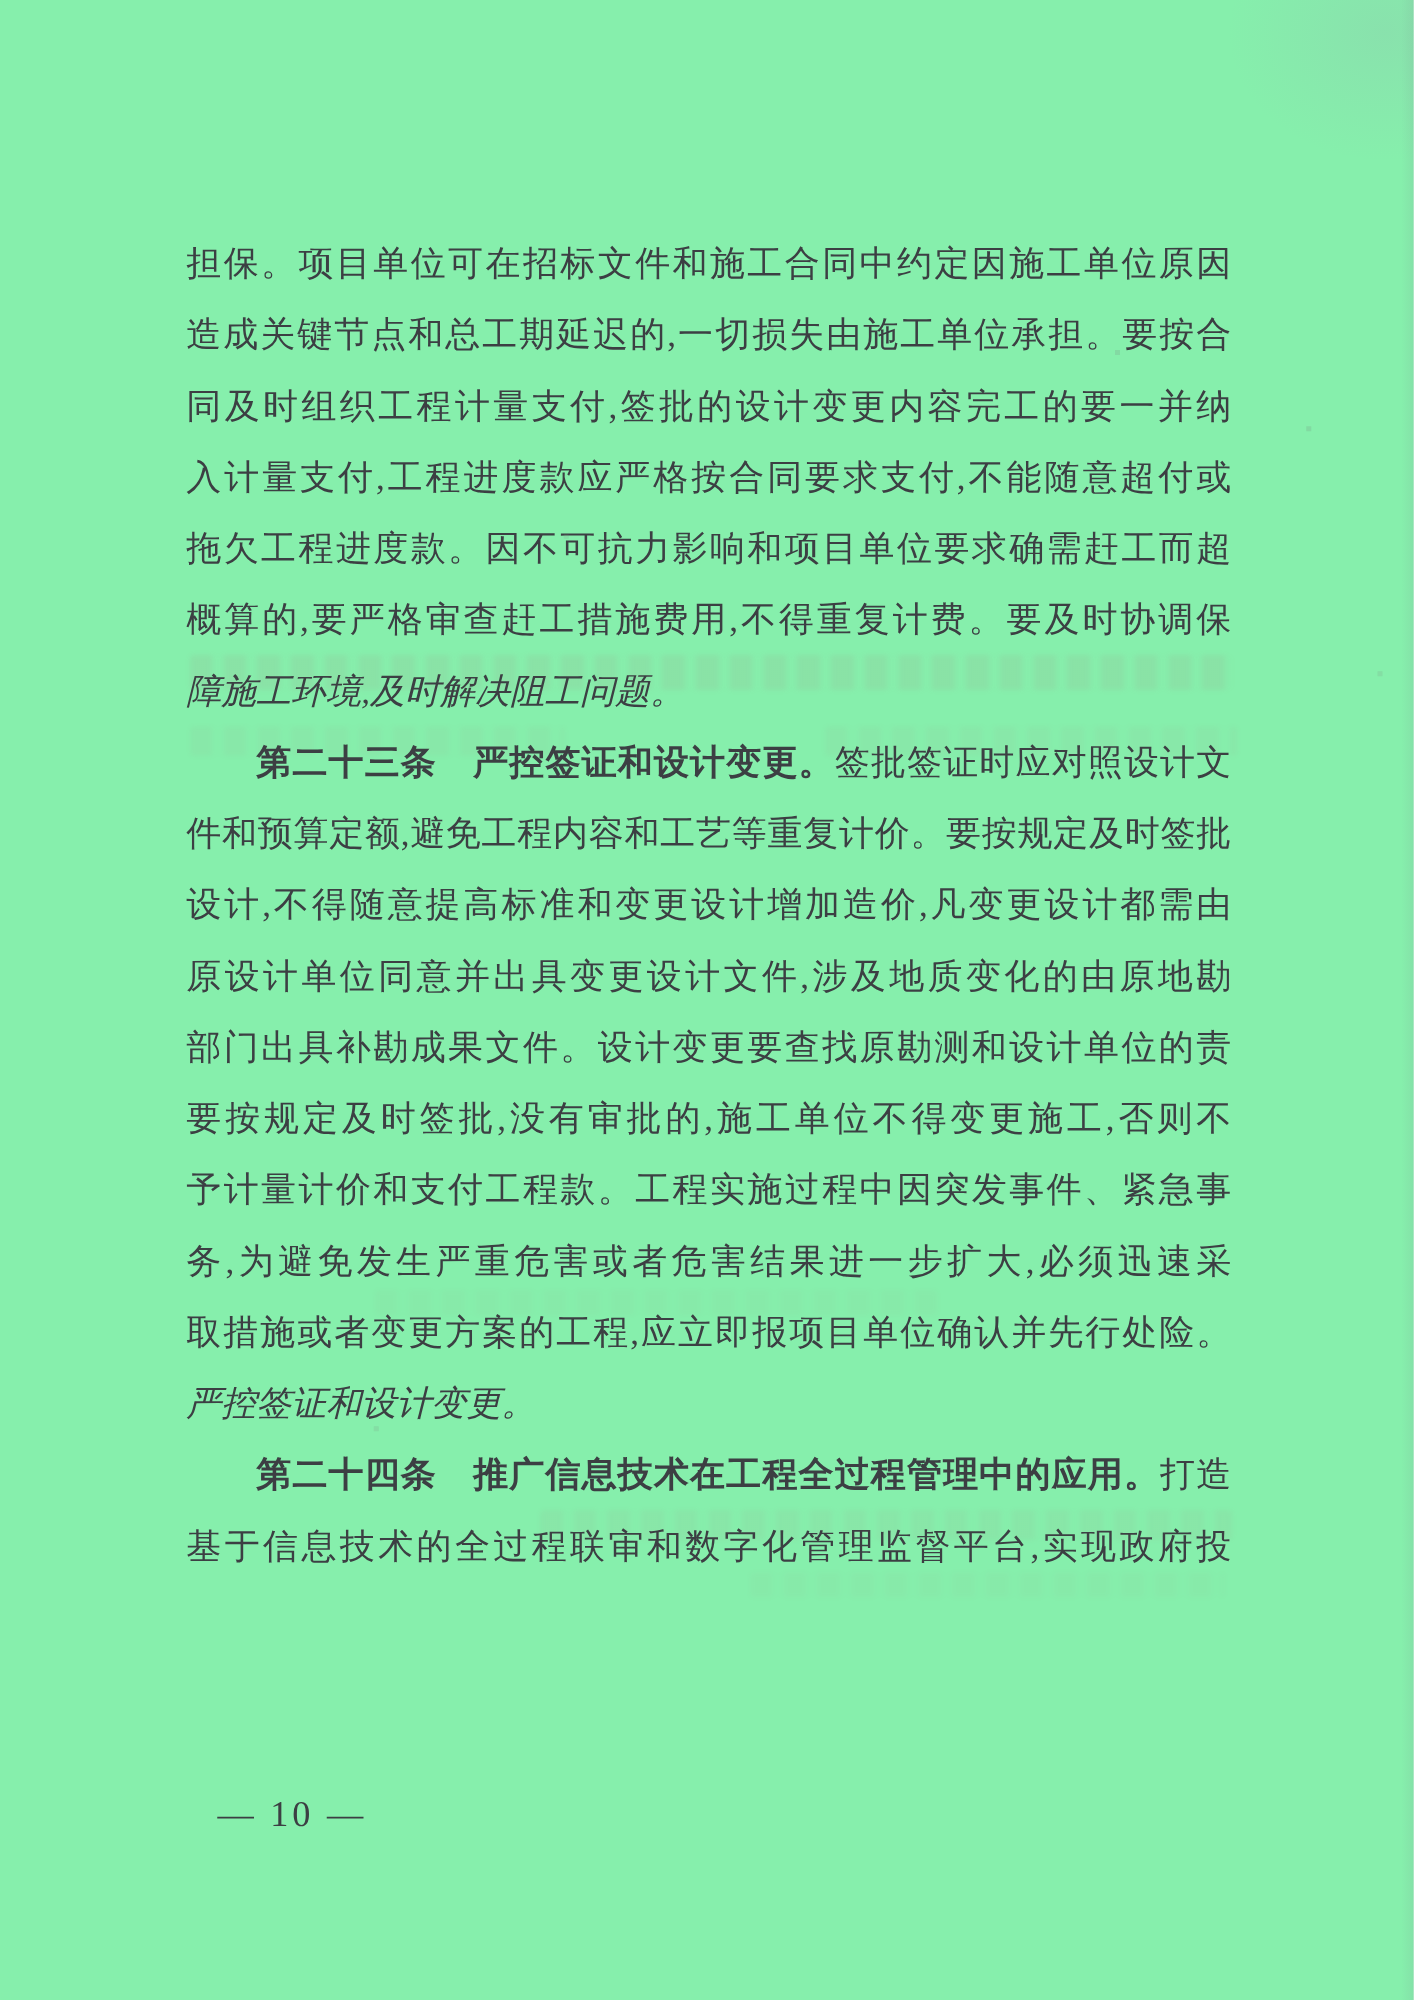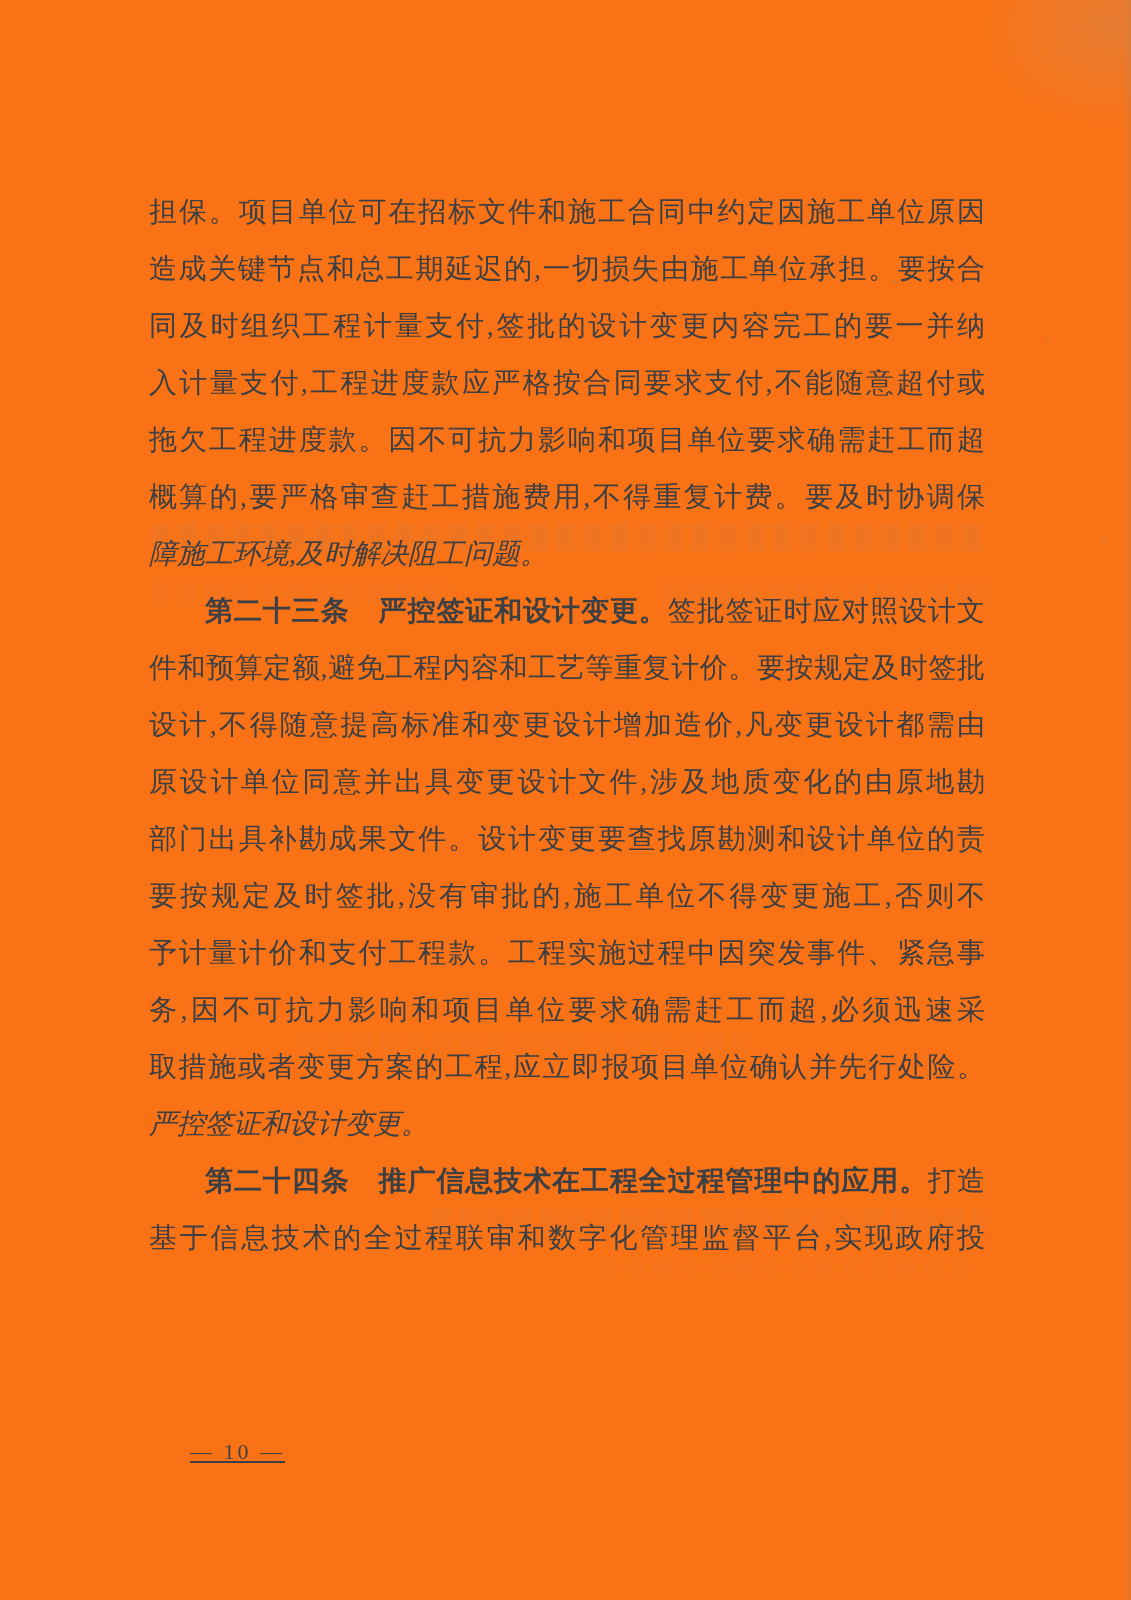--- a/index.html
+++ b/index.html
@@ -1,21 +1,21 @@
 <!DOCTYPE html>
 <html><head>
 <meta charset="utf-8">
 <style>
   html, body { margin: 0; padding: 0; background: #e9e9e9; }
   .page {
     position: relative;
     width: 1131px;
     height: 1600px;
     margin: 0 auto;
-    background: #f97316;
+    background: #86efac;
     overflow: hidden;
     font-family: "Liberation Serif", serif;
     color: #3c3f43;
   }
   .text-block {
     position: absolute;
     left: 149px;
     top: 183px;
     width: 836px;
   }
@@ -26,28 +26,27 @@
     text-align: justify;
     text-align-last: justify;
     white-space: normal;
     overflow: hidden;
   }
   .line.last { text-align-last: left; font-style: italic; }
   .line.indent { text-indent: 56px; }
   .heading { font-weight: 600; }
   .page-number {
     position: absolute;
-    left: 190px;
+    left: 174px;
     top: 1432px;
     height: 40px;
     line-height: 40px;
-    font-size: 22px;
+    font-size: 29px;
     letter-spacing: 3px;
     color: #3c3f43;
-    text-decoration: underline;
   }
   
   .ghost {
     position: absolute;
     pointer-events: none;
     filter: blur(2px);
     background: repeating-linear-gradient(90deg,
       rgba(168, 128, 122, 0.20) 0px 18px,
       rgba(168, 128, 122, 0.03) 18px 27px);
     border-radius: 3px;
@@ -100,21 +99,21 @@
     <div class="line"><span>拖欠工程进度款。因不可抗力影响和项目单位要求确需赶工而超</span></div>
     <div class="line"><span>概算的,要严格审查赶工措施费用,不得重复计费。要及时协调保</span></div>
     <div class="line last"><span>障施工环境,及时解决阻工问题。</span></div>
     <div class="line indent"><span class="heading">第二十三条　严控签证和设计变更。</span><span>签批签证时应对照设计文</span></div>
     <div class="line"><span>件和预算定额,避免工程内容和工艺等重复计价。要按规定及时签批</span></div>
     <div class="line"><span>设计,不得随意提高标准和变更设计增加造价,凡变更设计都需由</span></div>
     <div class="line"><span>原设计单位同意并出具变更设计文件,涉及地质变化的由原地勘</span></div>
     <div class="line"><span>部门出具补勘成果文件。设计变更要查找原勘测和设计单位的责</span></div>
     <div class="line"><span>要按规定及时签批,没有审批的,施工单位不得变更施工,否则不</span></div>
     <div class="line"><span>予计量计价和支付工程款。工程实施过程中因突发事件、紧急事</span></div>
-    <div class="line"><span>务,因不可抗力影响和项目单位要求确需赶工而超,必须迅速采</span></div>
+    <div class="line"><span>务,为避免发生严重危害或者危害结果进一步扩大,必须迅速采</span></div>
     <div class="line"><span>取措施或者变更方案的工程,应立即报项目单位确认并先行处险。</span></div>
     <div class="line last"><span>严控签证和设计变更。</span></div>
     <div class="line indent"><span class="heading">第二十四条　推广信息技术在工程全过程管理中的应用。</span><span>打造</span></div>
     <div class="line"><span>基于信息技术的全过程联审和数字化管理监督平台,实现政府投</span></div>
   </div>
 
   <div class="page-number">— 10 —</div>
 
   <div class="specks"></div>
   <div class="corner-blob"></div>

